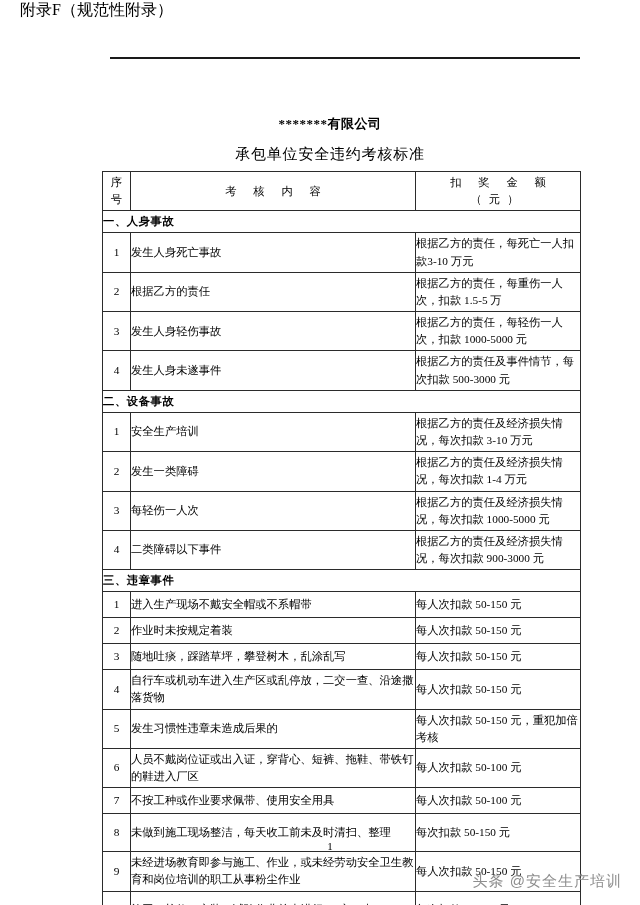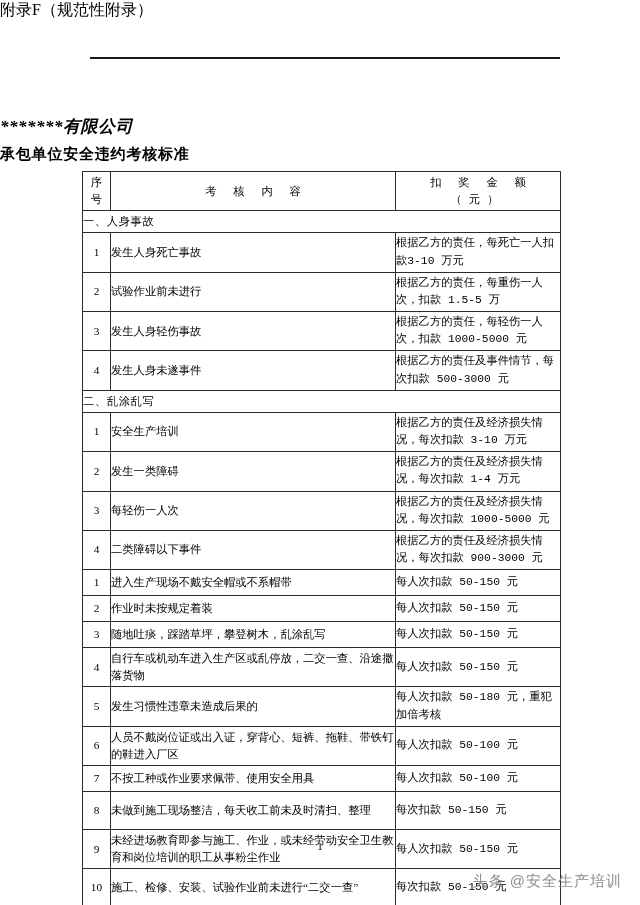--- a/index.html
+++ b/index.html
@@ -11,47 +11,49 @@
     height: 905px;
     background: #ffffff;
     font-family: "Liberation Serif", "DejaVu Serif", serif;
     color: #000000;
     position: relative;
     overflow: hidden;
   }
   .page {
     position: absolute;
     inset: 0;
+    margin-left: 20px;
   }
   
   .top-rule {
     position: absolute;
     left: 90px;
     top: 57px;
     width: 470px;
     height: 2px;
     background: #1a1a1a;
   }
   .company-title {
     position: absolute;
     left: 0;
     right: 0;
     top: 115px;
-    font-size: 17px;
+    text-align: center;
+    font-size: 13px;
     font-weight: bold;
     letter-spacing: 0.5px;
-    font-style: italic;
   }
   .doc-title {
     position: absolute;
     left: 0;
     right: 0;
     top: 145px;
+    text-align: center;
     font-size: 15px;
-    font-weight: bold;
+    font-weight: normal;
     letter-spacing: 0.8px;
   }
   
   table.std {
     position: absolute;
     left: 82px;
     top: 171px;
     width: 478px;
     border-collapse: collapse;
     table-layout: fixed;
@@ -72,39 +74,38 @@
     font-size: 11px;
     font-family: "Liberation Serif", serif;
   }
   td.item {
     padding-left: 9px;
     padding-right: 6px;
   }
   td.amt {
     padding-left: 7px;
     padding-right: 5px;
-    font-family: Liberation Mono, monospace;
   }
   td.head {
     text-align: center;
     font-weight: normal;
     height: 34px;
     padding: 0;
   }
   td.head .sp {
     letter-spacing: 7px;
     padding-left: 7px;
   }
   td.head-no {
     text-align: center;
     line-height: 1.08;
     padding: 0;
   }
   td.section {
-    font-weight: normal;
+    font-weight: bold;
     padding: 3px 0 3px 10px;
     letter-spacing: 0.6px;
     height: 17px;
   }
   tr.r-tall td { height: 33px; }
   tr.r-short td { height: 21px; }
 
   .page-num {
     position: absolute;
     left: 0;
@@ -155,35 +156,35 @@
         <tr>
           <td class="section" colspan="3">一、人身事故</td>
         </tr>
         <tr class="r-tall">
           <td class="no">1</td>
           <td class="item">发生人身死亡事故</td>
           <td class="amt">根据乙方的责任，每死亡一人扣款3-10 万元</td>
         </tr>
         <tr class="r-tall">
           <td class="no">2</td>
-          <td class="item">试验作业前未进行</td>
+          <td class="item">根据乙方的责任</td>
           <td class="amt">根据乙方的责任，每重伤一人次，扣款 1.5-5 万</td>
         </tr>
         <tr class="r-tall">
           <td class="no">3</td>
           <td class="item">发生人身轻伤事故</td>
           <td class="amt">根据乙方的责任，每轻伤一人次，扣款 1000-5000 元</td>
         </tr>
         <tr class="r-tall">
           <td class="no">4</td>
           <td class="item">发生人身未遂事件</td>
           <td class="amt">根据乙方的责任及事件情节，每次扣款 500-3000 元</td>
         </tr>
         <tr>
-          <td class="section" colspan="3">二、乱涂乱写</td>
+          <td class="section" colspan="3">二、设备事故</td>
         </tr>
         <tr class="r-tall">
           <td class="no">1</td>
           <td class="item">安全生产培训</td>
           <td class="amt">根据乙方的责任及经济损失情况，每次扣款 3-10 万元</td>
         </tr>
         <tr class="r-tall">
           <td class="no">2</td>
           <td class="item">发生一类障碍</td>
           <td class="amt">根据乙方的责任及经济损失情况，每次扣款 1-4 万元</td>
@@ -191,20 +192,23 @@
         <tr class="r-tall">
           <td class="no">3</td>
           <td class="item">每轻伤一人次</td>
           <td class="amt">根据乙方的责任及经济损失情况，每次扣款 1000-5000 元</td>
         </tr>
         <tr class="r-tall">
           <td class="no">4</td>
           <td class="item">二类障碍以下事件</td>
           <td class="amt">根据乙方的责任及经济损失情况，每次扣款 900-3000 元</td>
         </tr>
+        <tr>
+          <td class="section" colspan="3">三、违章事件</td>
+        </tr>
         <tr class="r-short">
           <td class="no">1</td>
           <td class="item">进入生产现场不戴安全帽或不系帽带</td>
           <td class="amt">每人次扣款 50-150 元</td>
         </tr>
         <tr class="r-short">
           <td class="no">2</td>
           <td class="item">作业时未按规定着装</td>
           <td class="amt">每人次扣款 50-150 元</td>
         </tr>
@@ -214,21 +218,21 @@
           <td class="amt">每人次扣款 50-150 元</td>
         </tr>
         <tr class="r-tall">
           <td class="no">4</td>
           <td class="item">自行车或机动车进入生产区或乱停放，二交一查、沿途撒落货物</td>
           <td class="amt">每人次扣款 50-150 元</td>
         </tr>
         <tr class="r-tall">
           <td class="no">5</td>
           <td class="item">发生习惯性违章未造成后果的</td>
-          <td class="amt">每人次扣款 50-180 元，重犯加倍考核</td>
+          <td class="amt">每人次扣款 50-150 元，重犯加倍考核</td>
         </tr>
         <tr class="r-tall">
           <td class="no">6</td>
           <td class="item">人员不戴岗位证或出入证，穿背心、短裤、拖鞋、带铁钉的鞋进入厂区</td>
           <td class="amt">每人次扣款 50-100 元</td>
         </tr>
         <tr class="r-short">
           <td class="no">7</td>
           <td class="item">不按工种或作业要求佩带、使用安全用具</td>
           <td class="amt">每人次扣款 50-100 元</td>

